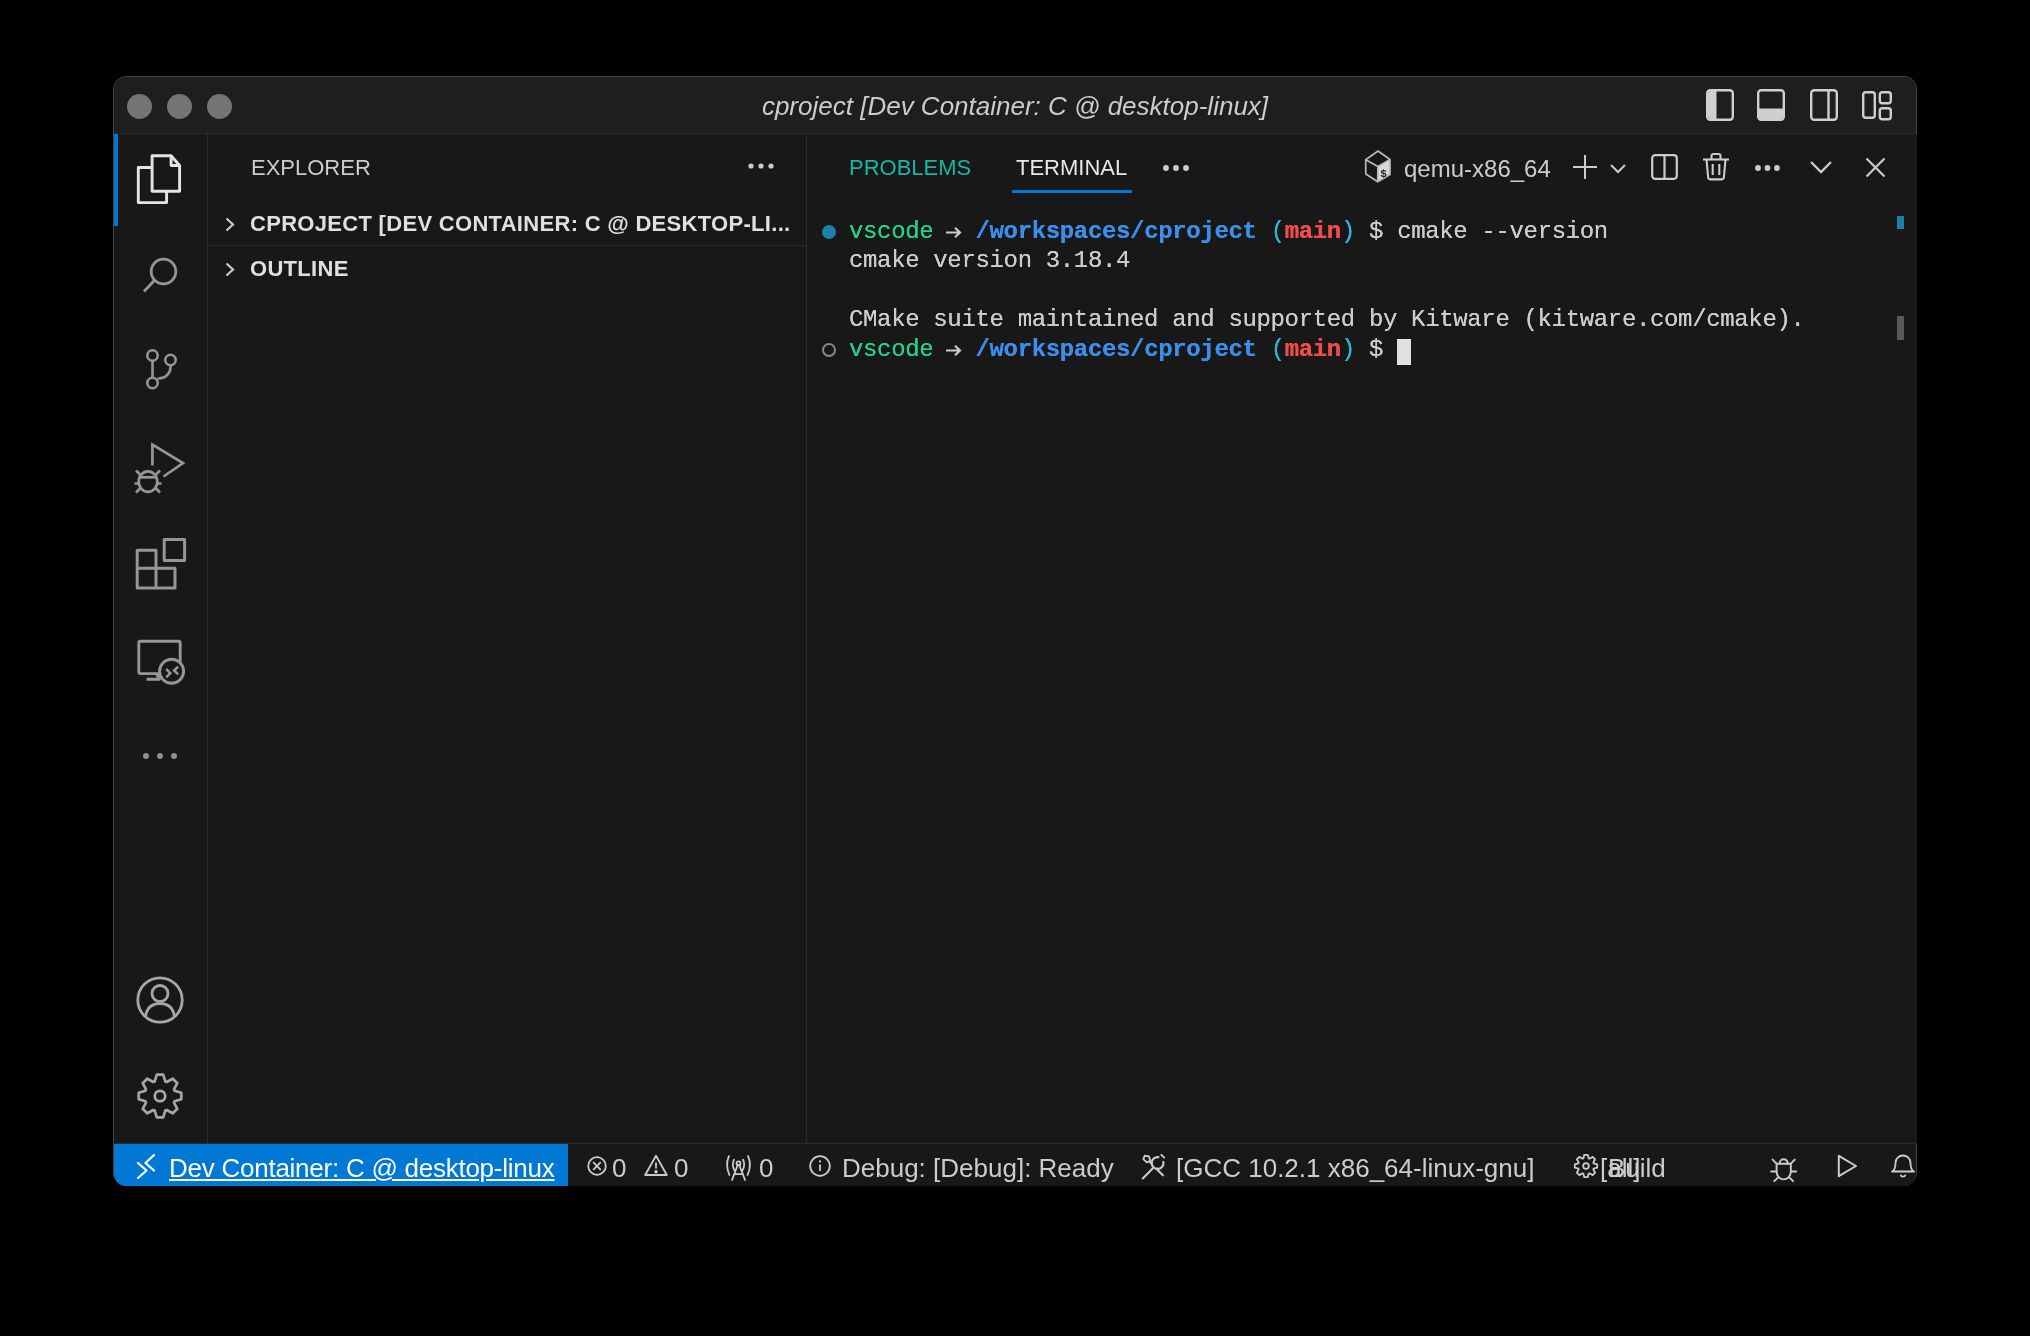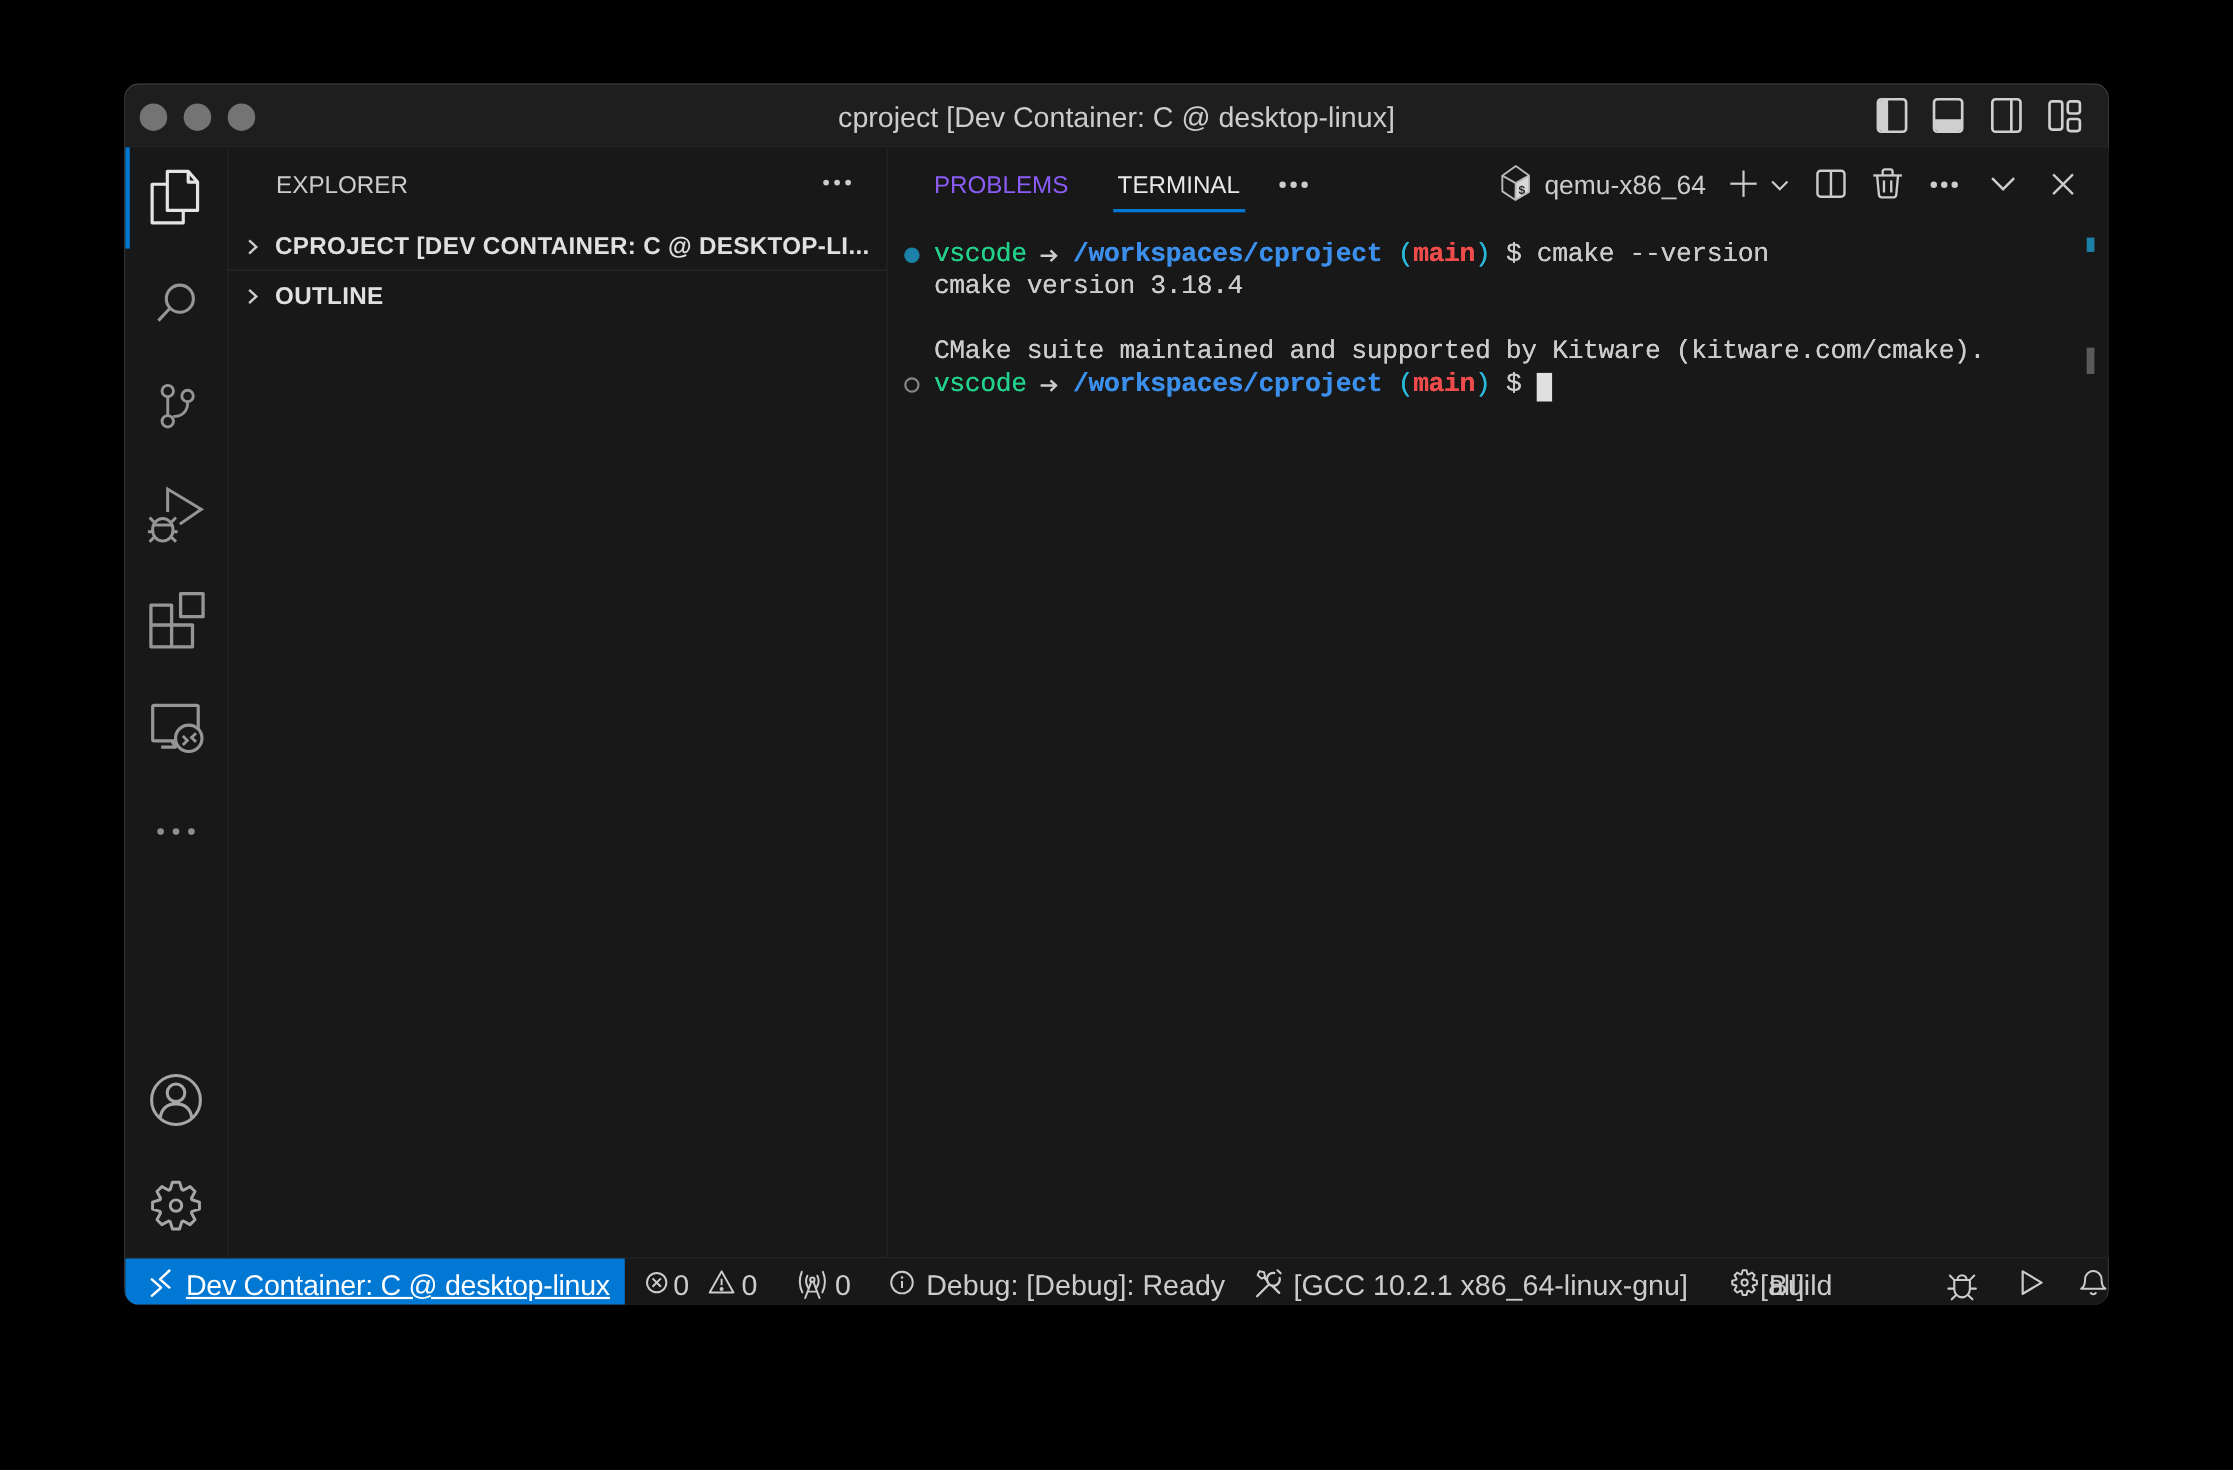--- a/index.html
+++ b/index.html
@@ -2,29 +2,29 @@
 <html><head>
 <meta charset="utf-8">
 <style>
   html,body{margin:0;padding:0;}
   body{width:2030px;height:1336px;background:#000;font-family:"Liberation Sans",sans-serif;position:relative;overflow:hidden;}
   .a{position:absolute;}
   svg{position:absolute;overflow:visible;}
   #win{left:113px;top:76px;width:1804px;height:1110px;background:#181818;border-radius:13px;border:1px solid #454545;box-sizing:border-box;}
   #titlebar{left:114px;top:77px;width:1802px;height:56px;background:#1e1e1e;border-radius:12px 12px 0 0;border-bottom:1px solid #2b2b2b;box-sizing:content-box;}
   .tl{width:25px;height:25px;border-radius:50%;background:#747474;top:94px;}
-  #title{left:114px;top:91px;width:1802px;text-align:center;font-size:26px;color:#cccccc;}
+  #title{left:114px;top:91px;width:1802px;text-align:center;font-size:26px;color:#cccccc;font-style:italic;}
   #actbar{left:114px;top:134px;width:93px;height:1010px;background:#181818;border-right:1px solid #2b2b2b;box-sizing:content-box;}
   #actblue{left:114px;top:134px;width:4px;height:92px;background:#0078d4;}
   #sidebar{left:208px;top:134px;width:598px;height:1010px;background:#181818;border-right:1px solid #2b2b2b;box-sizing:content-box;}
   #panel{left:807px;top:134px;width:1110px;height:1010px;background:#181818;}
   #explorer-t{left:251px;top:155px;font-size:22px;color:#cccccc;}
   .secrow{font-size:22px;font-weight:bold;color:#e0e0e0;letter-spacing:0.3px;}
   #sep1{left:208px;top:245px;width:598px;height:1px;background:#2b2b2b;}
-  #tab1{left:849px;top:155px;font-size:22px;color:#8b5cf6;}
+  #tab1{left:849px;top:155px;font-size:22px;color:#14b8a6;}
   #tab2{left:1016px;top:155px;font-size:22px;color:#e7e7e7;}
   #tabu{left:1012px;top:190px;width:120px;height:3px;background:#0078d4;}
   #qemu{left:1404px;top:155px;font-size:24px;color:#cccccc;}
   #term{left:849px;top:217px;font-family:"Liberation Mono",monospace;font-size:24px;line-height:29.4px;letter-spacing:-0.35px;color:#cccccc;white-space:pre;text-shadow:0 0 0.5px;}
   .tg{color:#23d18b;}
   .tb{color:#3b8eea;font-weight:bold;}
   .tc{color:#29b8db;}
   .tr{color:#f14c4c;font-weight:bold;}
   #cursor{left:1397px;top:339px;width:14px;height:26px;background:#e0e0e0;}
   #ovblue{left:1897px;top:216px;width:7px;height:13px;background:#1b81a8;}

